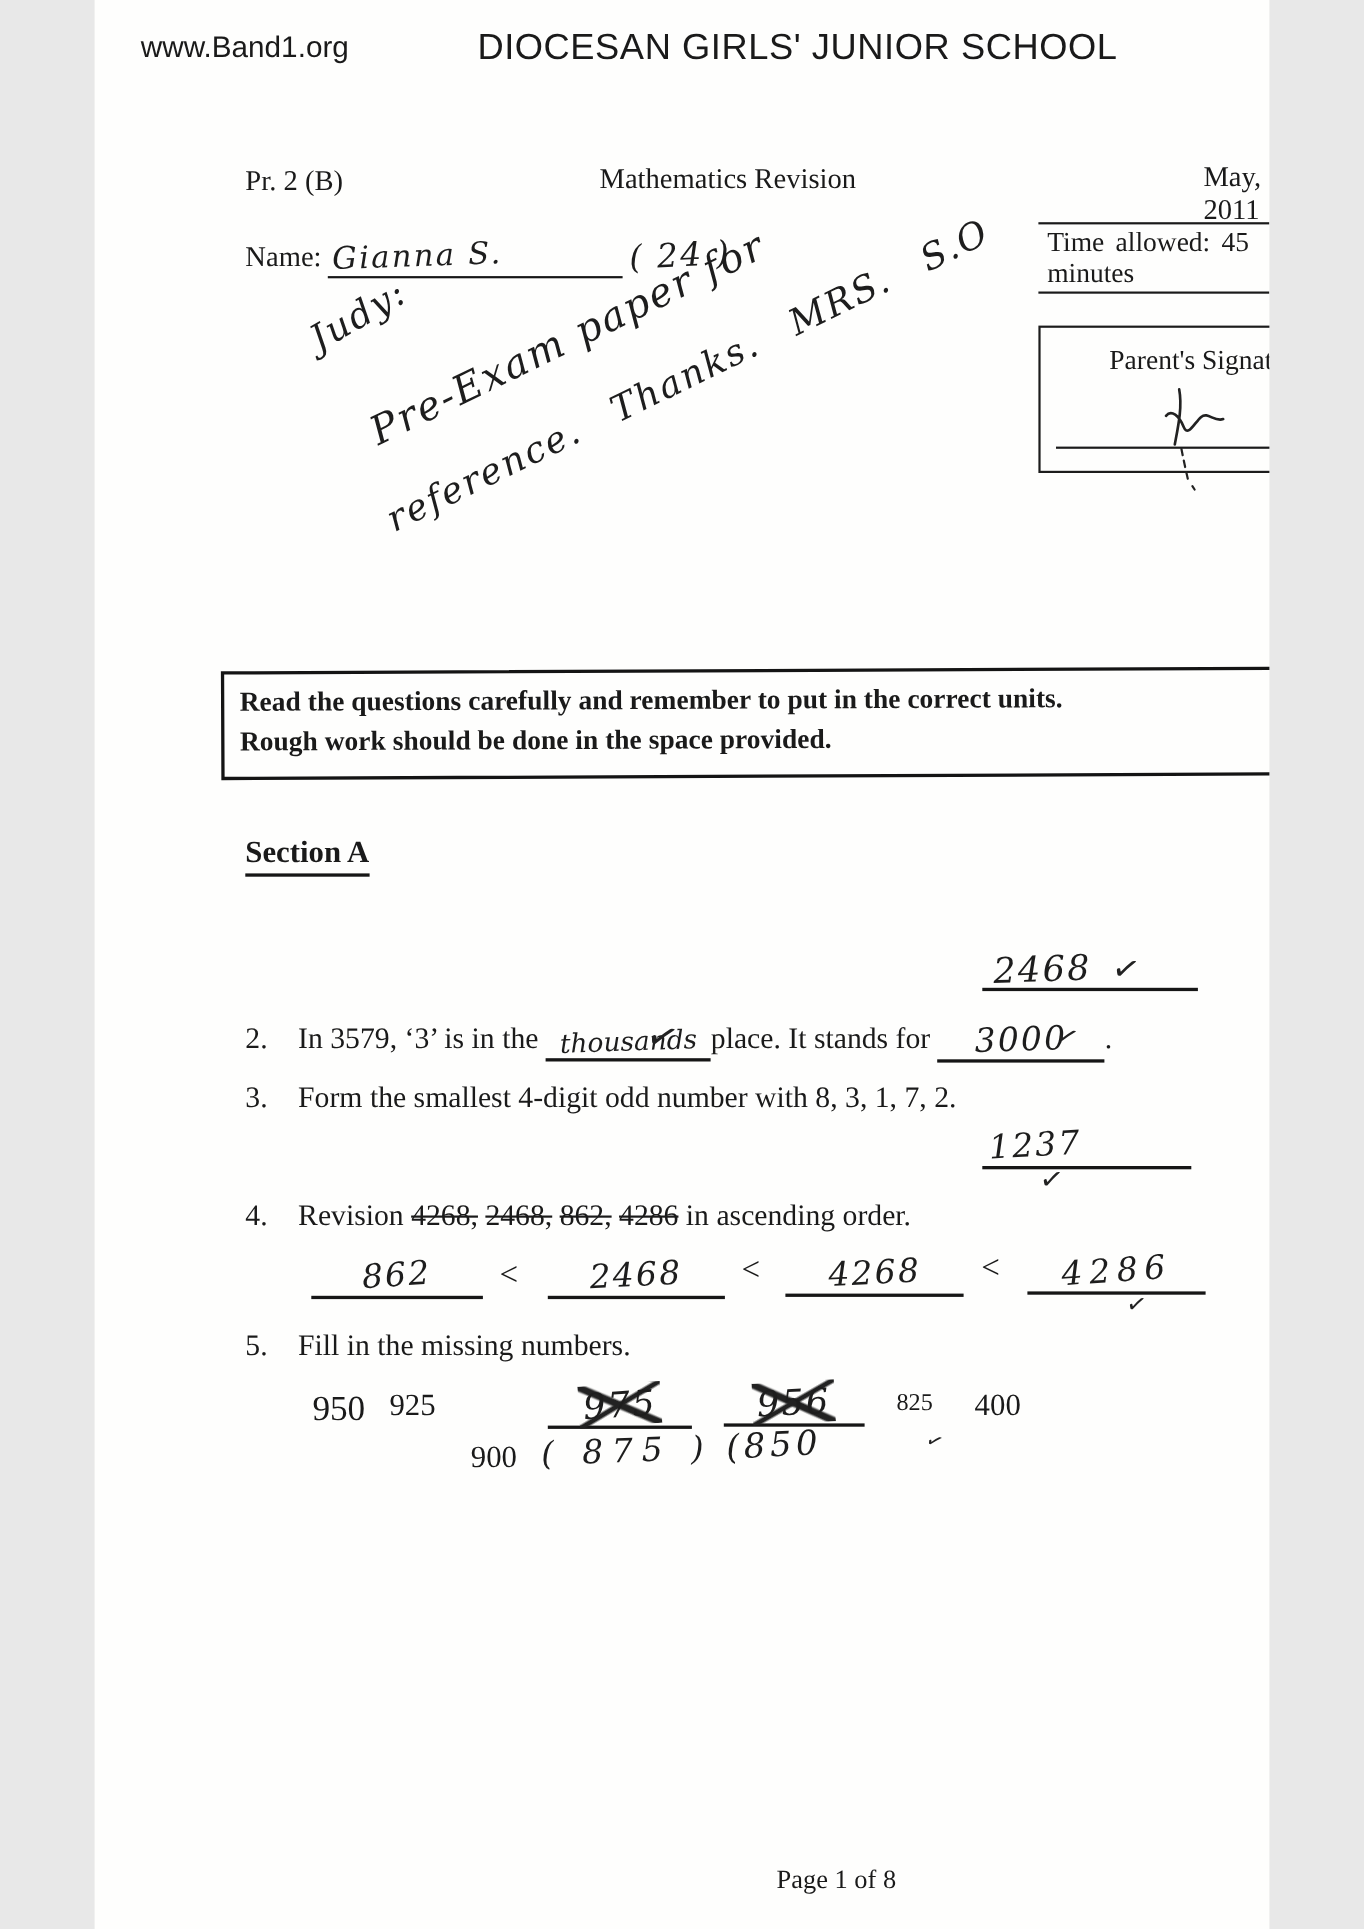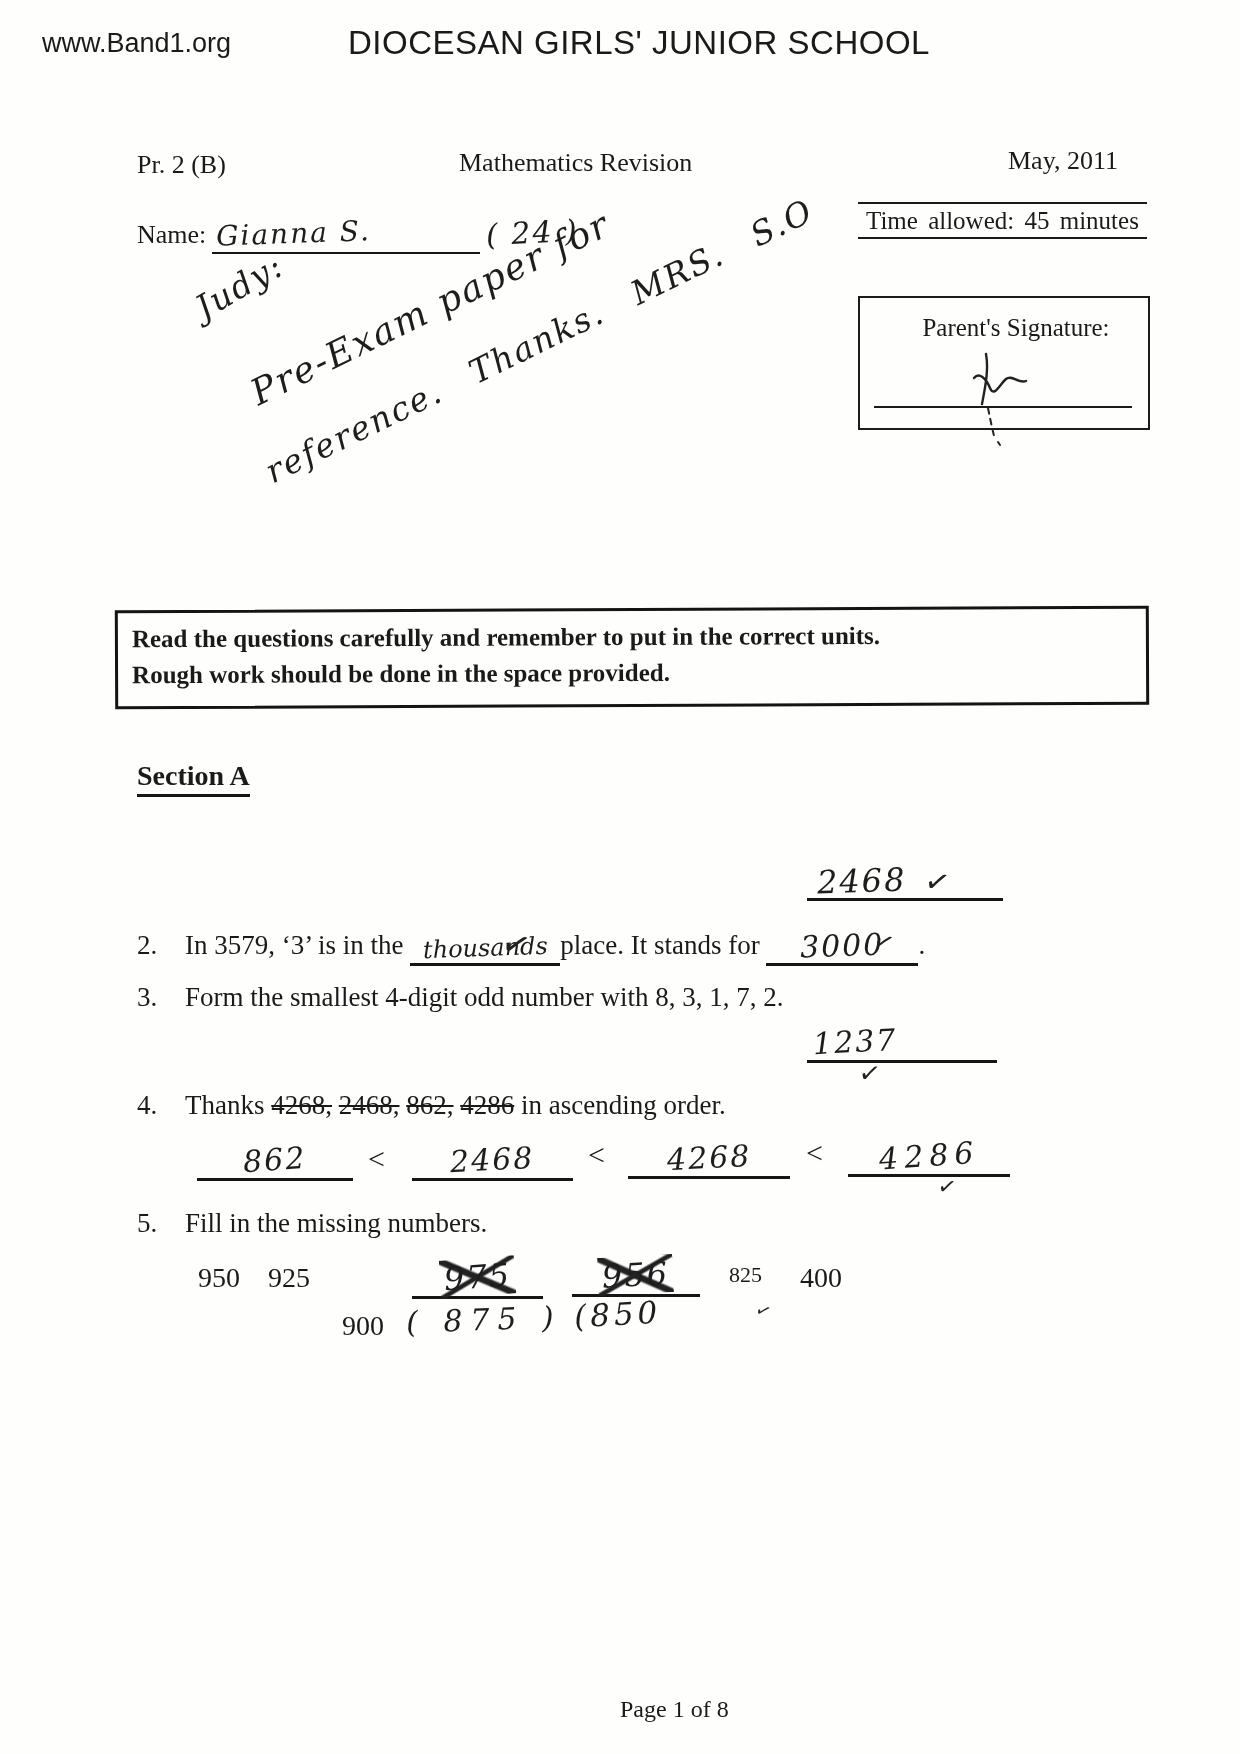--- a/index.html
+++ b/index.html
@@ -1,17 +1,17 @@
 <!DOCTYPE html>
 <html><head>
 <meta charset="utf-8">
 <style>
   html,body { margin:0; padding:0; background:#e8e8e8; }
   .page {
-    position:relative; width:1240px; height:1754px; margin:0 auto;
+    position:relative; width:1068px; height:1754px; margin:0 auto;
     background:#fefefd; overflow:hidden;
     font-family:"Liberation Serif", serif; color:#1a1a1a;
   }
   .abs { position:absolute; }
   .serif { font-family:"Liberation Serif", serif; }
   .sans  { font-family:"Liberation Sans", sans-serif; }
   .hw {
     font-family:"DejaVu Serif", serif; font-style:italic; color:#1d1d1d;
     letter-spacing:2px; white-space:nowrap;
   }
@@ -89,21 +89,21 @@
 
   <div class="abs qtext" style="left:137px; top:982px;">
     <span class="qnum">3.</span><span>Form the smallest 4-digit odd number with 8, 3, 1, 7, 2.</span>
   </div>
   <div class="abs" style="left:807px; top:1024px; width:190px; border-bottom:3px solid #161616; height:36px;">
     <span class="hw" style="font-size:30px; display:inline-block; transform:rotate(-3deg); margin-left:6px;">1237</span>
     <span class="tick abs" style="left:52px; top:34px; font-size:26px; transform:rotate(8deg);">✓</span>
   </div>
 
   <div class="abs qtext" style="left:137px; top:1090px; white-space:nowrap;">
-    <span class="qnum">4.</span><span>Thanks</span>
+    <span class="qnum">4.</span><span>Revision</span>
     <span class="struck">4268,</span>
     <span class="struck">2468,</span>
     <span class="struck">862,</span>
     <span class="struck">4286</span>
     <span>in ascending order.</span>
   </div>
 
   <div class="abs blankline" style="left:197px; top:1142px; width:156px; height:36px;">
     <span class="hw" style="font-size:30px; display:inline-block; transform:rotate(-4deg);">862</span>
   </div>
@@ -118,21 +118,21 @@
   <div class="abs serif" style="left:806px; top:1136px; font-size:30px;">&lt;</div>
   <div class="abs blankline" style="left:848px; top:1138px; width:162px; height:36px;">
     <span class="hw" style="font-size:30px; display:inline-block; transform:rotate(-4deg); letter-spacing:6px;">4286</span>
     <span class="tick abs" style="left:90px; top:36px; font-size:22px; transform:rotate(10deg);">✓</span>
   </div>
 
   <div class="abs qtext" style="left:137px; top:1208px;">
     <span class="qnum">5.</span><span>Fill in the missing numbers.</span>
   </div>
 
-  <div class="abs serif" style="left:198px; top:1262px; font-size:28px;">950</div>
+  <div class="abs serif" style="left:198px; top:1262px; font-size:32px;">950</div>
   <div class="abs serif" style="left:268px; top:1262px; font-size:28px;">925</div>
   <div class="abs serif" style="left:342px; top:1262px; font-size:28px;margin-top:48px;">900</div>
 
   <div class="abs blankline" style="left:412px; top:1258px; width:131px; height:38px;">
     <span class="hw crossed" style="font-size:32px; display:inline-block; transform:rotate(-4deg); padding:0 4px;">975</span>
   </div>
   <div class="abs hw" style="left:406px; top:1302px; font-size:30px; transform:rotate(-2deg); letter-spacing:8px;">( 875 )</div>
 
   <div class="abs blankline" style="left:572px; top:1256px; width:128px; height:38px;">
     <span class="hw crossed" style="font-size:32px; display:inline-block; transform:rotate(-3deg); padding:0 4px;">956</span>

